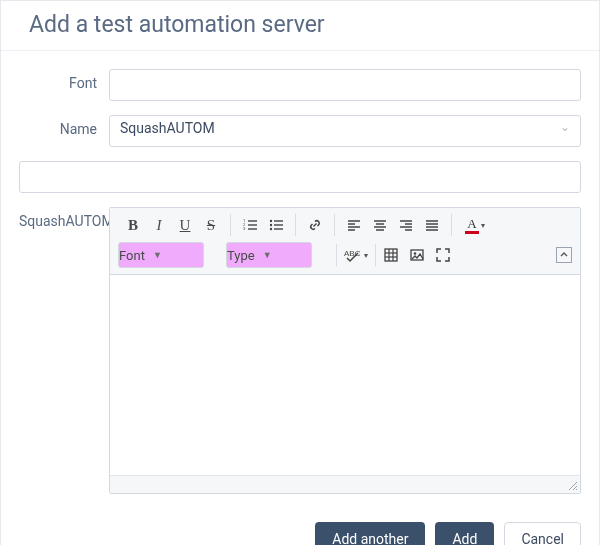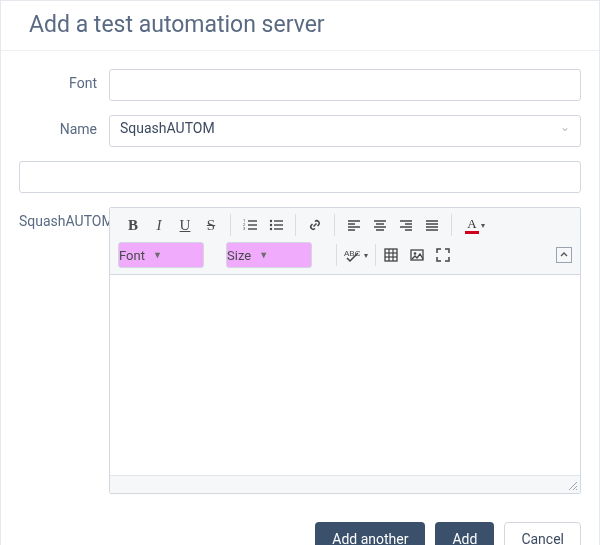--- a/index.html
+++ b/index.html
@@ -343,21 +343,21 @@
                 <span class="mini-caret">▾</span>
               </div>
             </div>
 
             <div class="tb-row2">
               <div class="tb-dd" style="width:86px">
                 <span>Font</span>
                 <span class="dd-caret">▼</span>
               </div>
               <div class="tb-dd" style="width:86px">
-                <span>Size</span>
+                <span>Type</span>
                 <span class="dd-caret">▼</span>
               </div>
               <div class="tb-sep"></div>
               <div class="tb-btn" style="width:34px">
                 <svg width="18" height="16" viewBox="0 0 18 16">
                     <text x="0" y="9" font-size="8" fill="#444" font-family="Arial">ABC</text>
                     <path d="M3 11 l3 3 l8 -8" fill="none" stroke="#444" stroke-width="1.5"></path>
                   </svg>
                 <span class="mini-caret">▾</span>
               </div>

